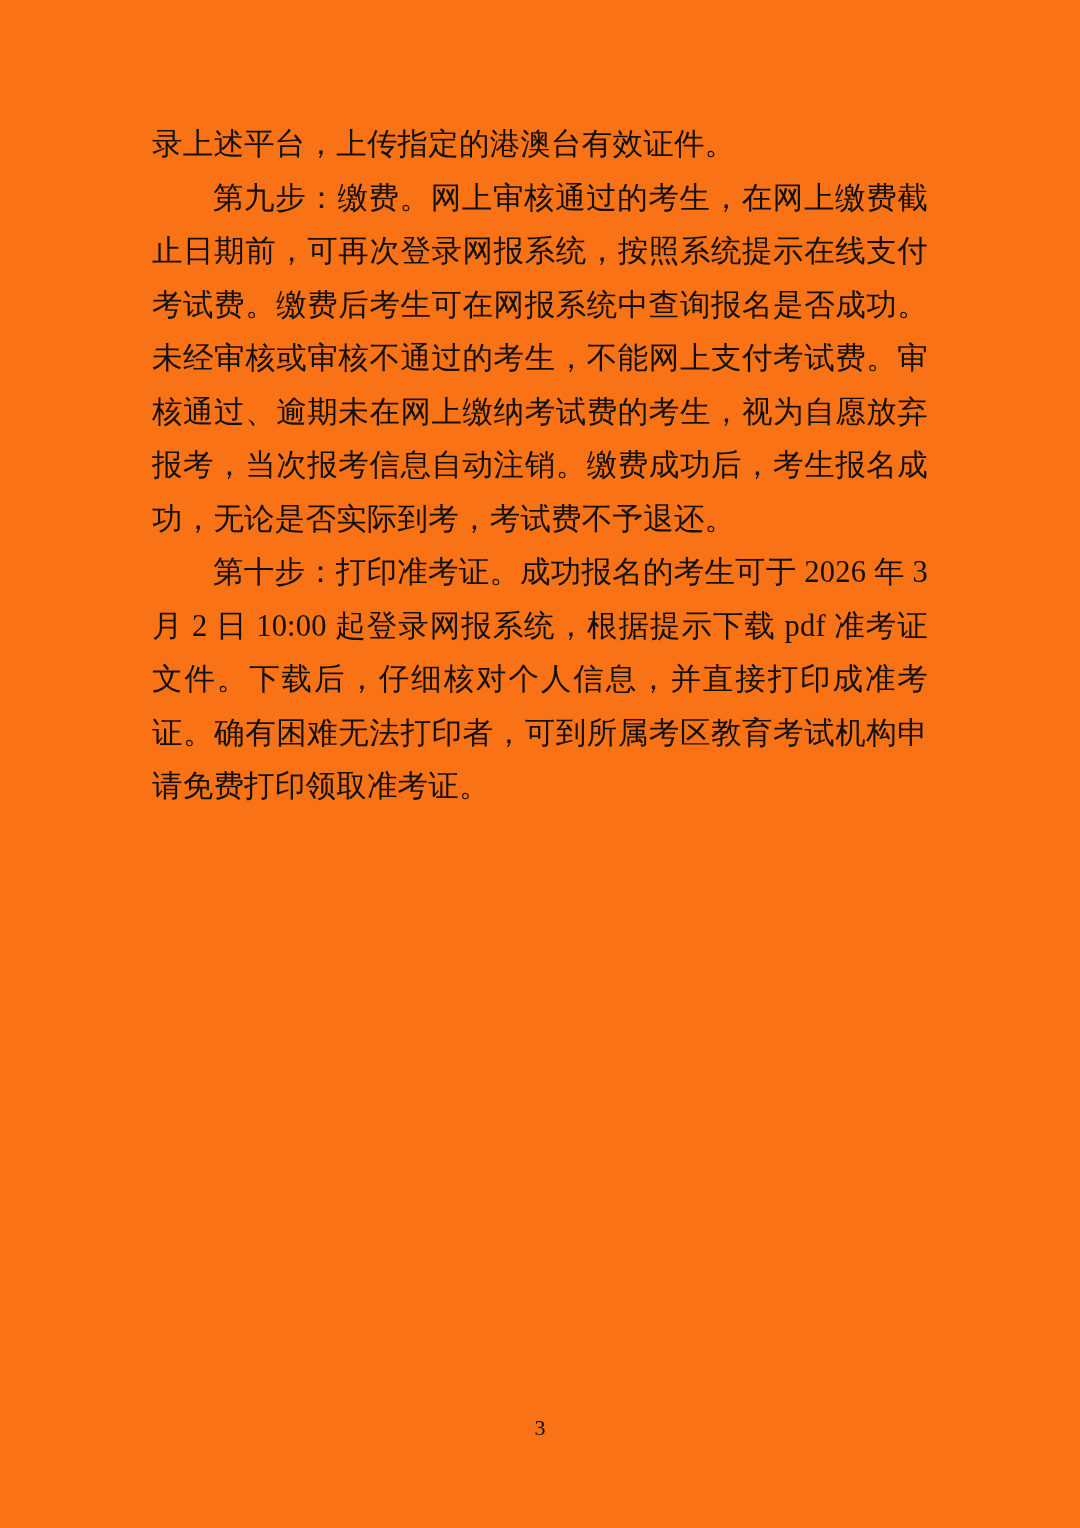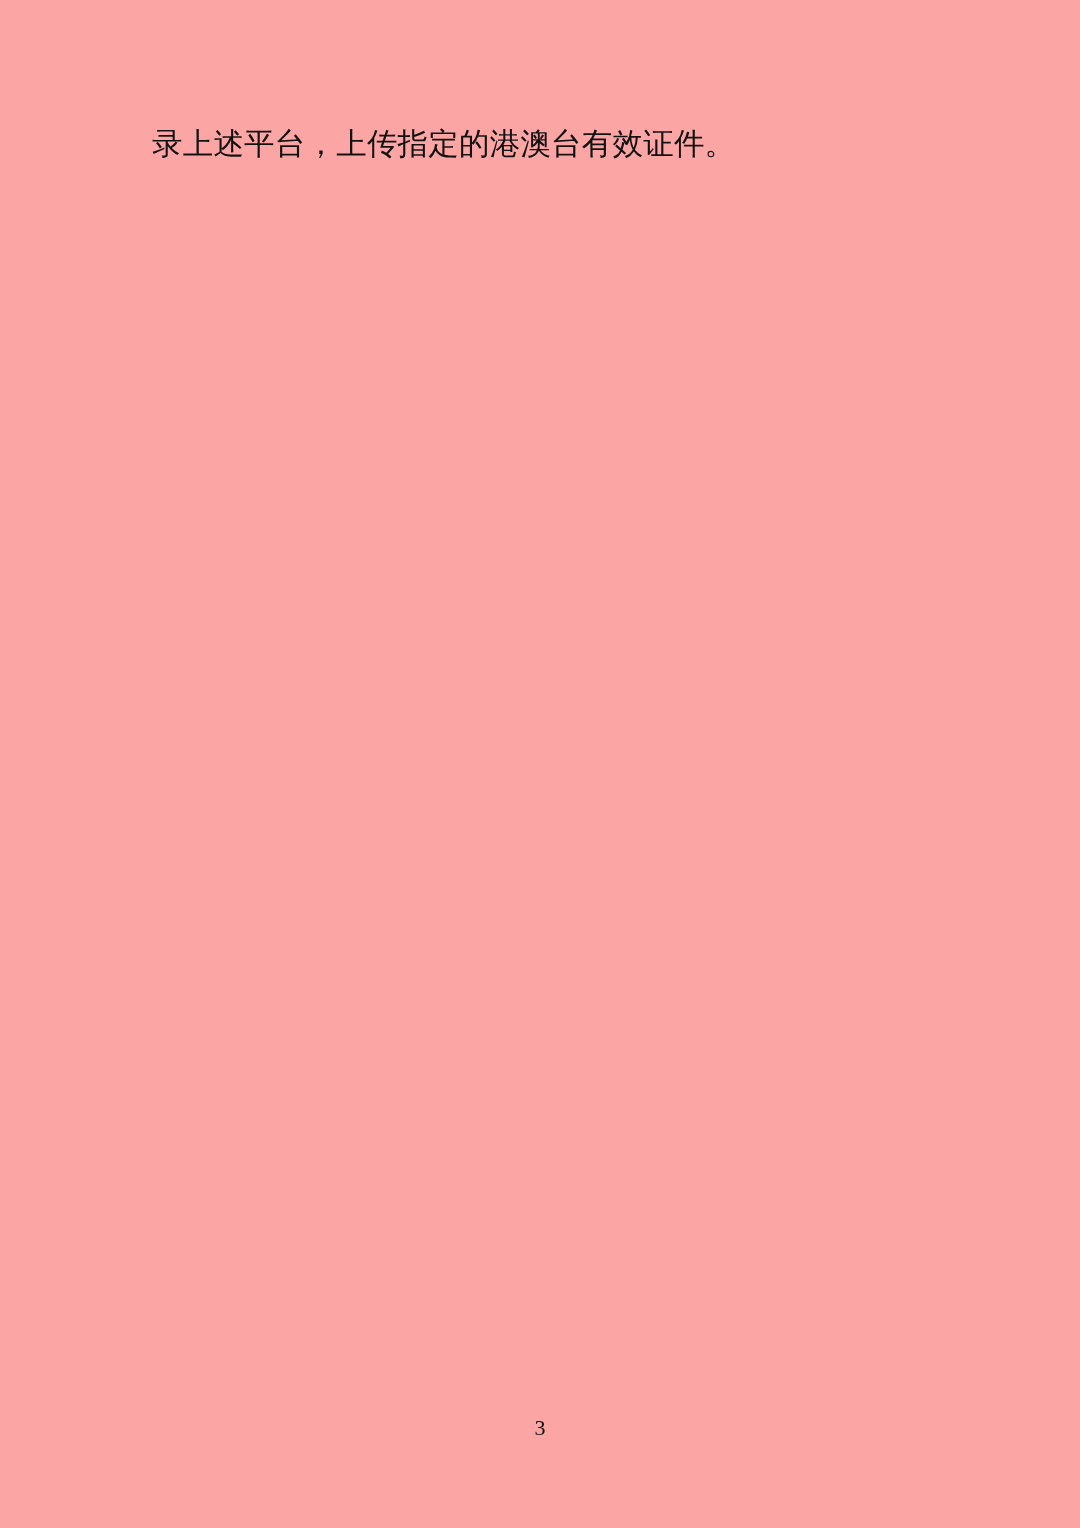--- a/index.html
+++ b/index.html
@@ -14,21 +14,21 @@
     font-family: "Liberation Serif", "DejaVu Serif", serif;
     color: #000000;
     overflow: hidden;
   }
   .page {
     position: absolute;
     left: 0;
     top: 0;
     width: 1080px;
     height: 1528px;
-    background: #fca5a5;
+    background: #f97316;
   }
   .content {
     position: absolute;
     left: 152px;
     top: 118px;
     width: 776px;
   }
   .para {
     font-size: 30.5px;
     line-height: 53.5px;
@@ -51,15 +51,17 @@
     font-family: "Liberation Serif", "DejaVu Serif", serif;
     color: #111111;
   }
 </style>
 </head>
 <body>
 
 <div class="page">
   <div class="content">
     <p class="para">录上述平台，上传指定的港澳台有效证件。</p>
+    <p class="para indent">第九步：缴费。网上审核通过的考生，在网上缴费截止日期前，可再次登录网报系统，按照系统提示在线支付考试费。缴费后考生可在网报系统中查询报名是否成功。未经审核或审核不通过的考生，不能网上支付考试费。审核通过、逾期未在网上缴纳考试费的考生，视为自愿放弃报考，当次报考信息自动注销。缴费成功后，考生报名成功，无论是否实际到考，考试费不予退还。</p>
+    <p class="para indent">第十步：打印准考证。成功报名的考生可于 2026 年 3 月 2 日 10:00 起登录网报系统，根据提示下载 pdf 准考证文件。下载后，仔细核对个人信息，并直接打印成准考证。确有困难无法打印者，可到所属考区教育考试机构申请免费打印领取准考证。</p>
   </div>
   <div class="page-number">3</div>
 </div>
 
 </body></html>

